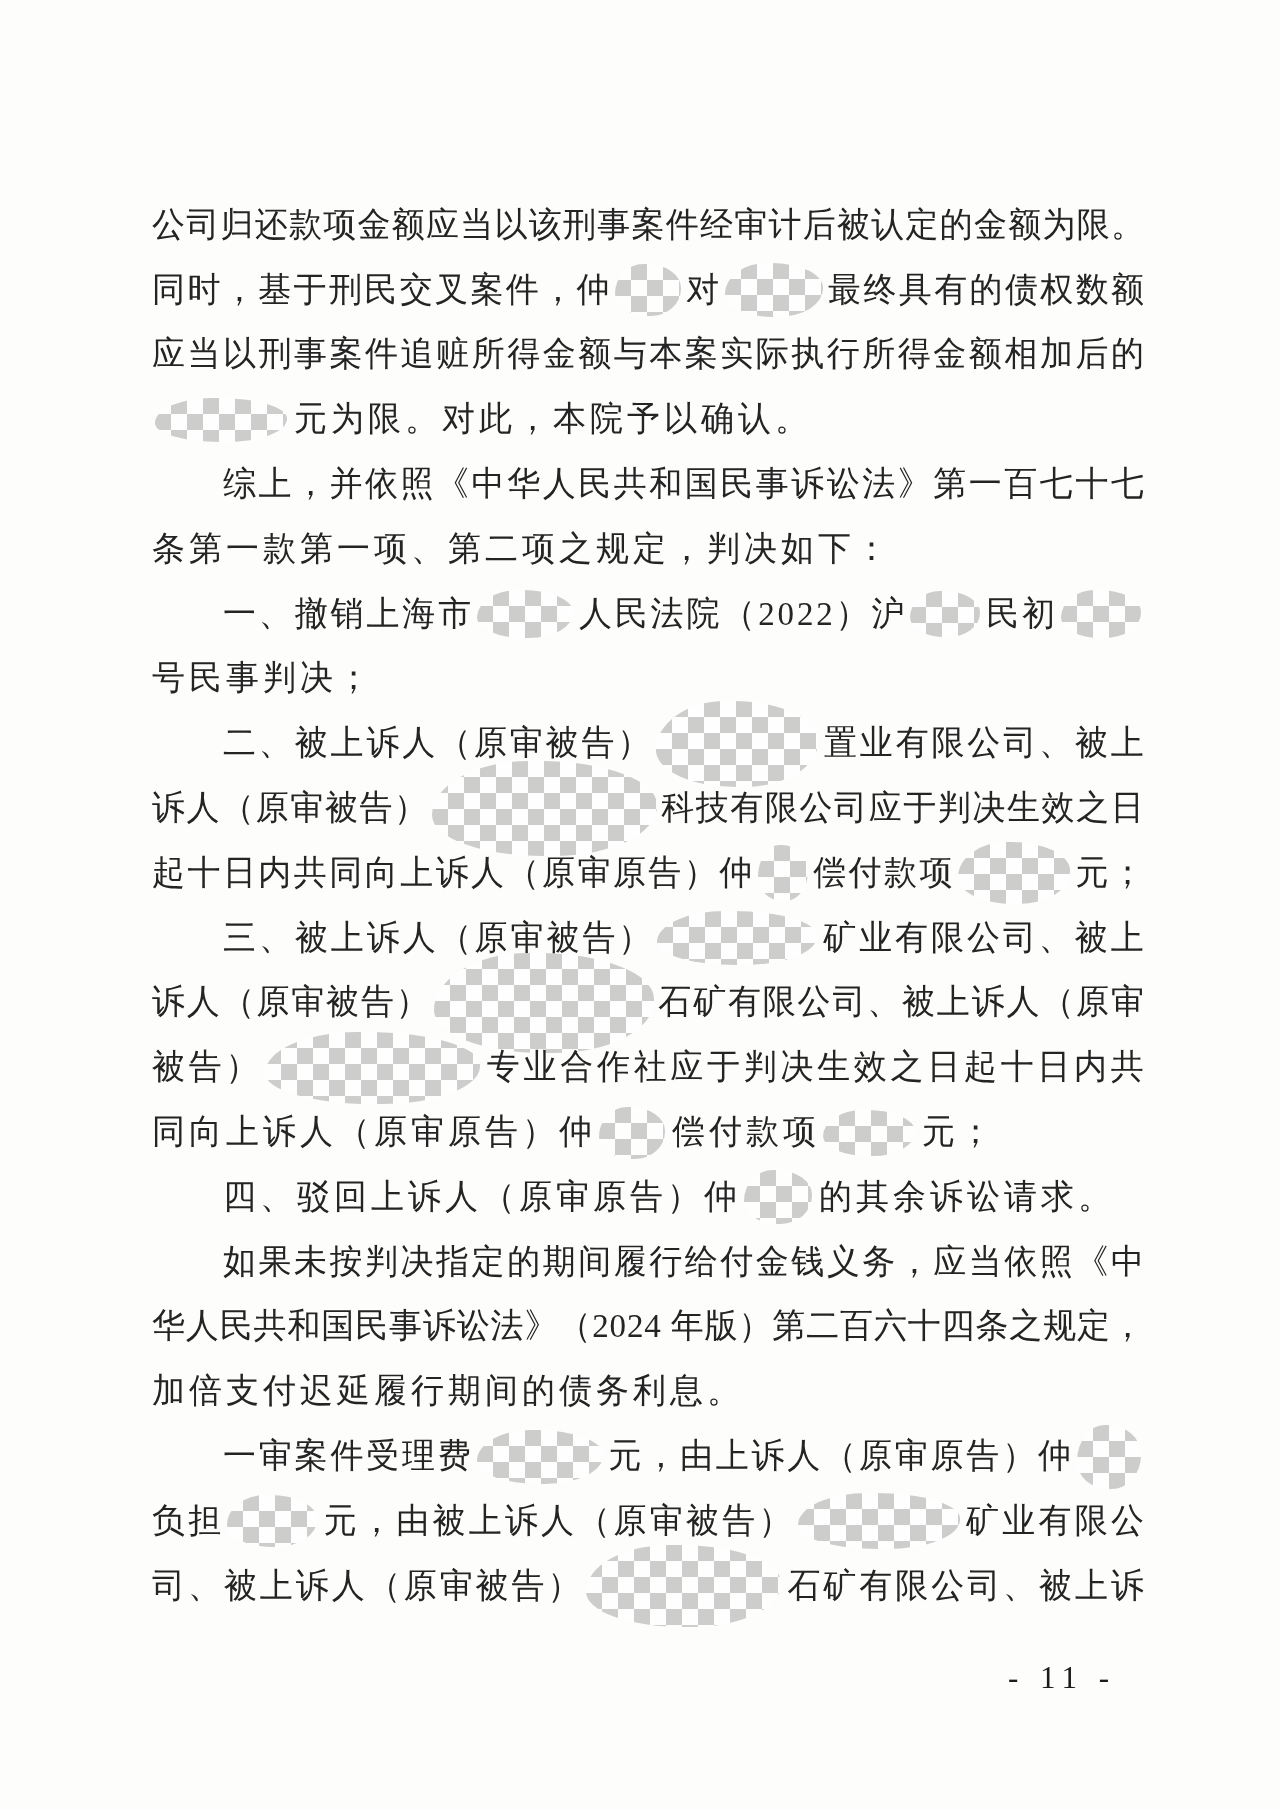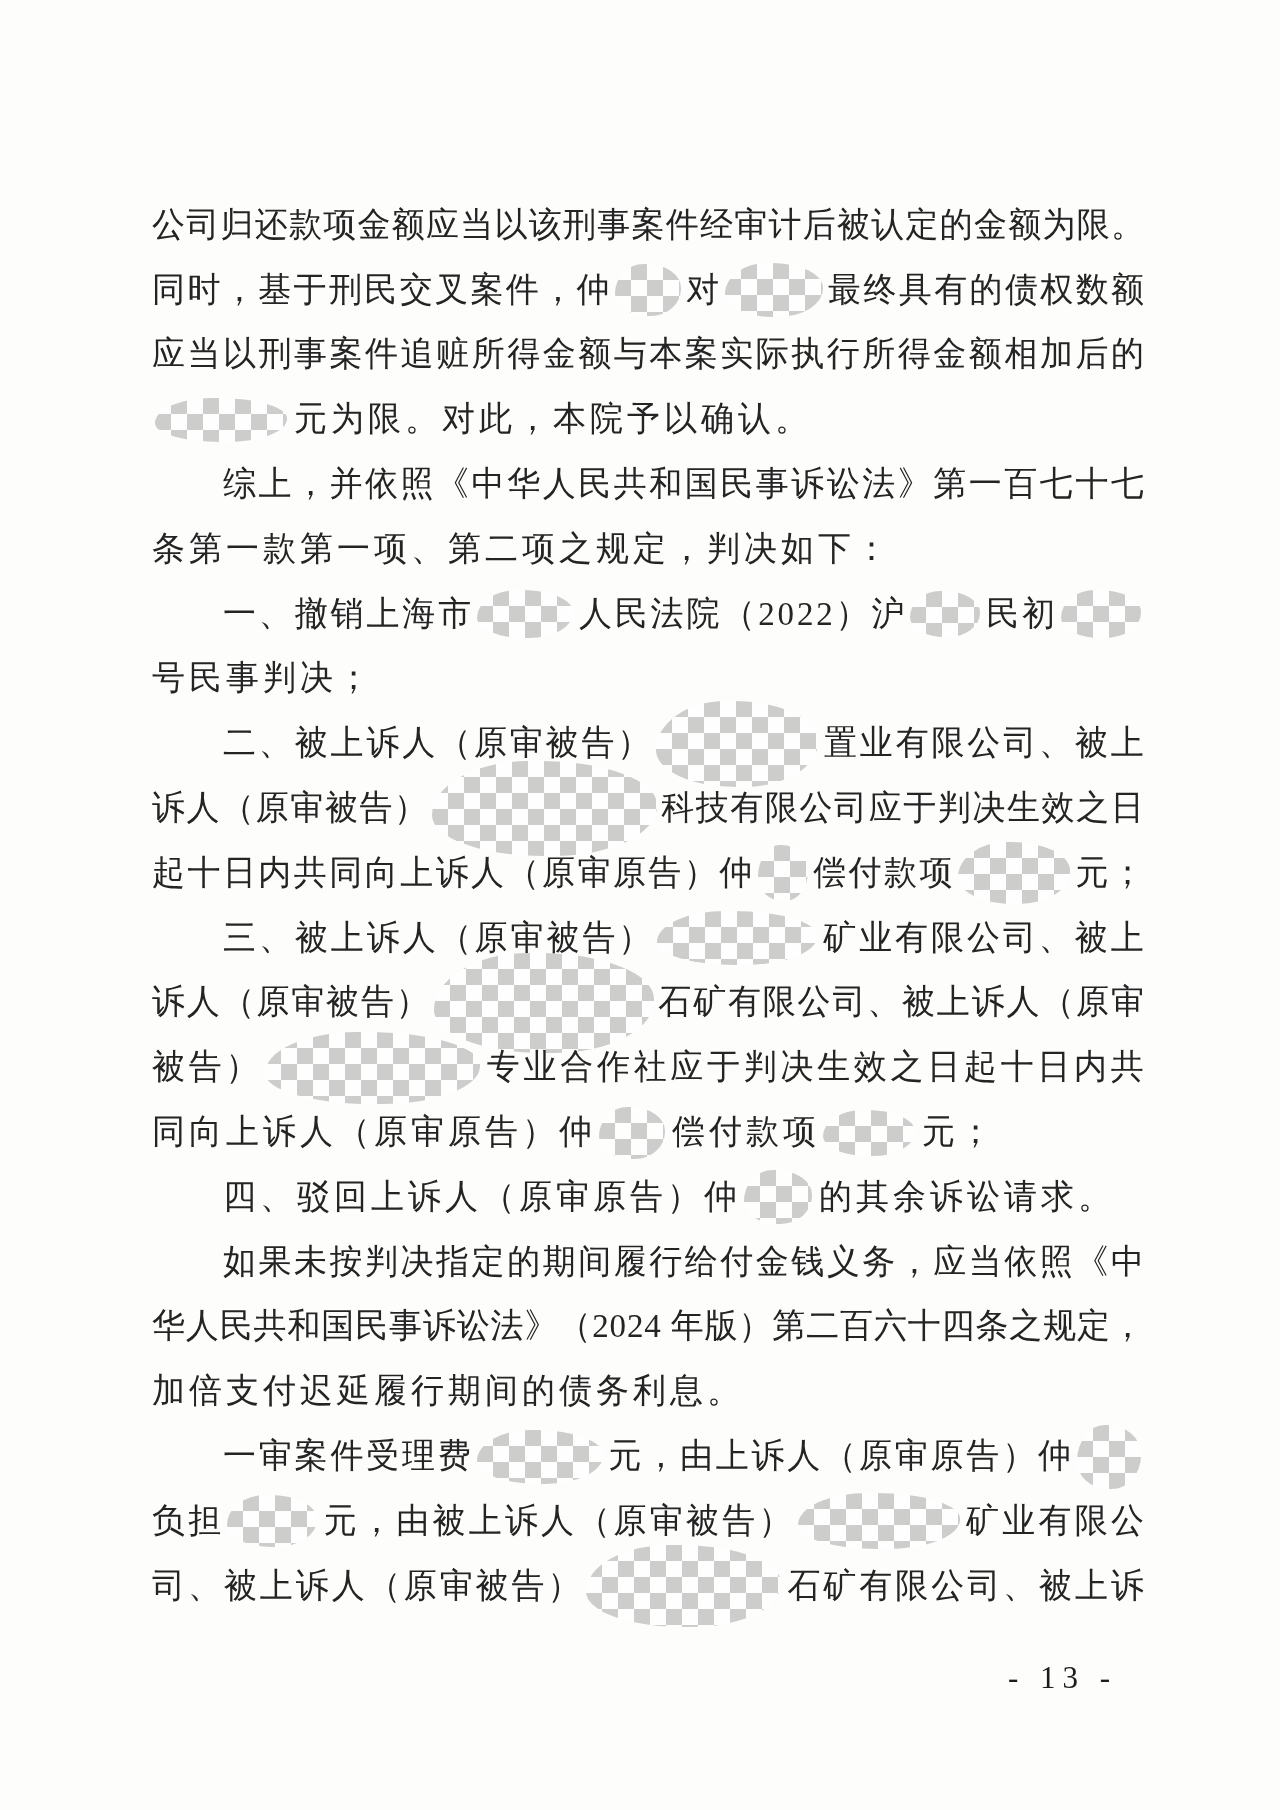--- a/index.html
+++ b/index.html
@@ -601,14 +601,14 @@
         <span class="ch">有</span>
         <span class="ch">限</span>
         <span class="ch">公</span>
         <span class="ch">司</span>
         <span class="ch">、</span>
         <span class="ch">被</span>
         <span class="ch">上</span>
         <span class="ch">诉</span>
       </div>
     </div>
-  <div class="page-number">- 13 -</div>
+  <div class="page-number">- 11 -</div>
 </div>
 
 </body></html>

